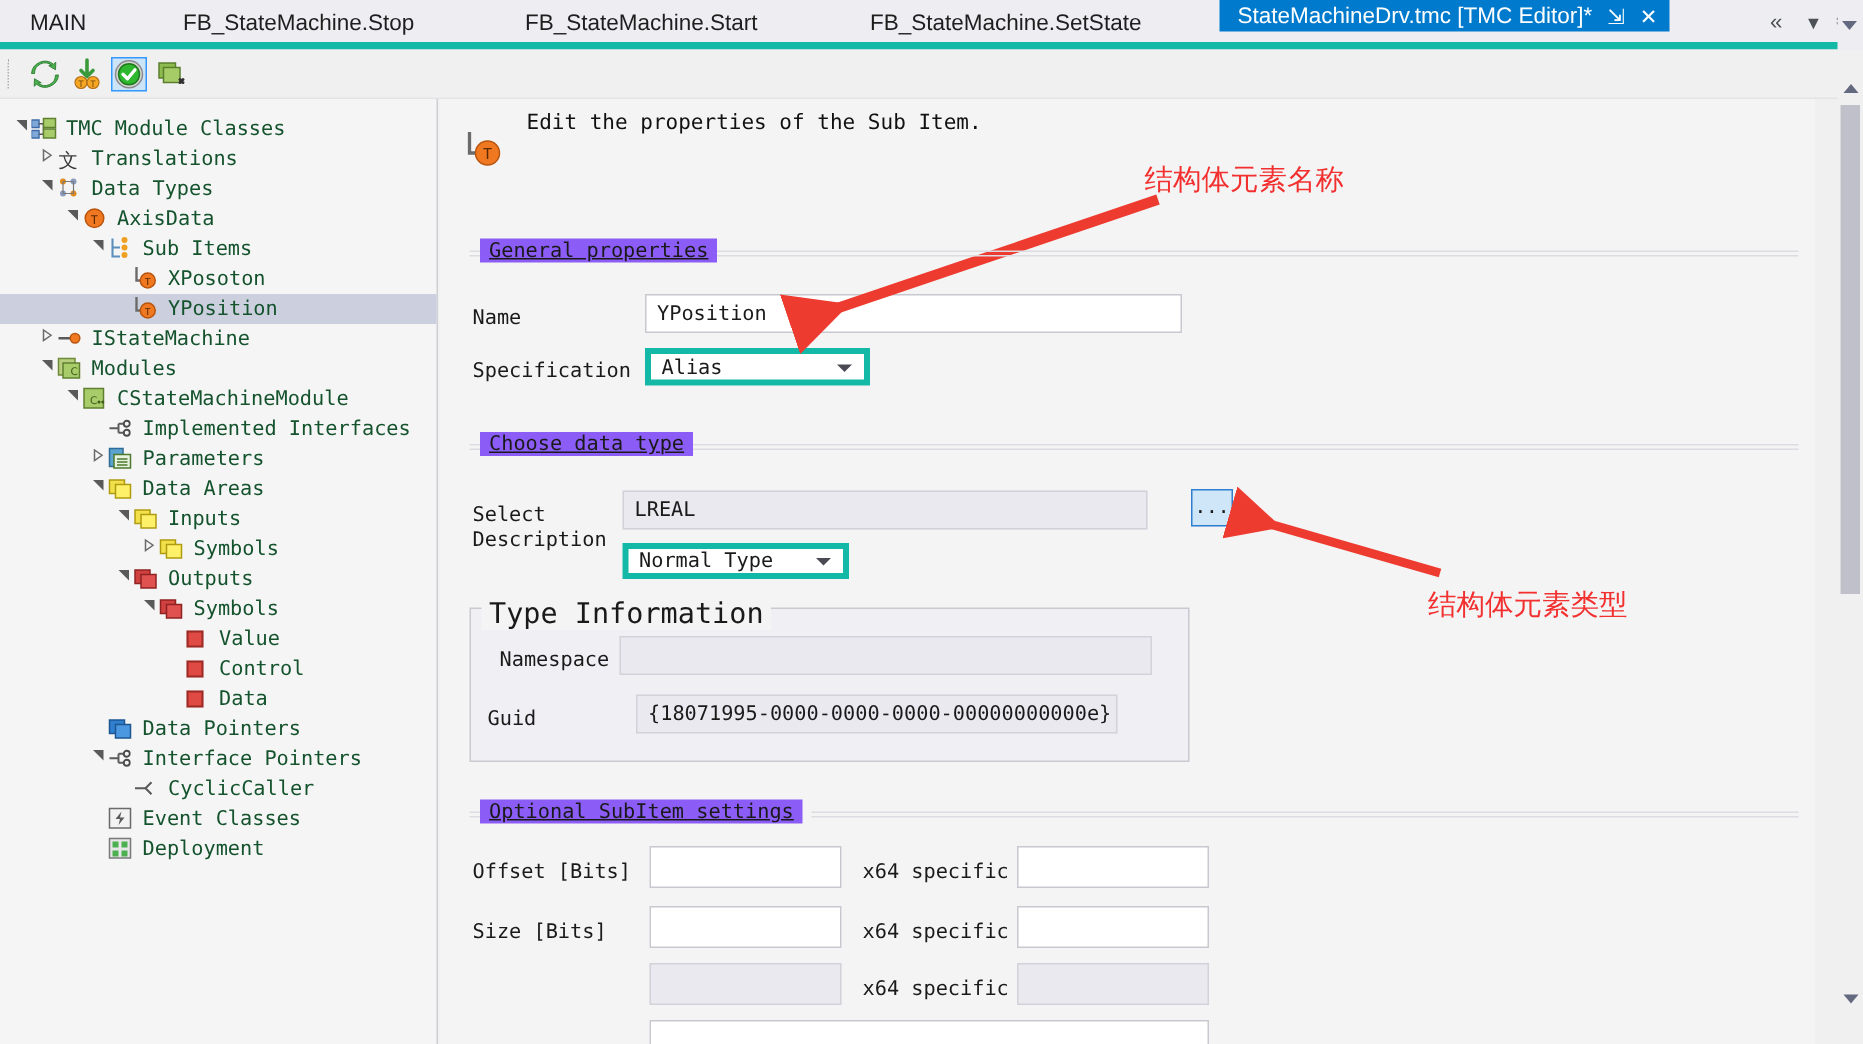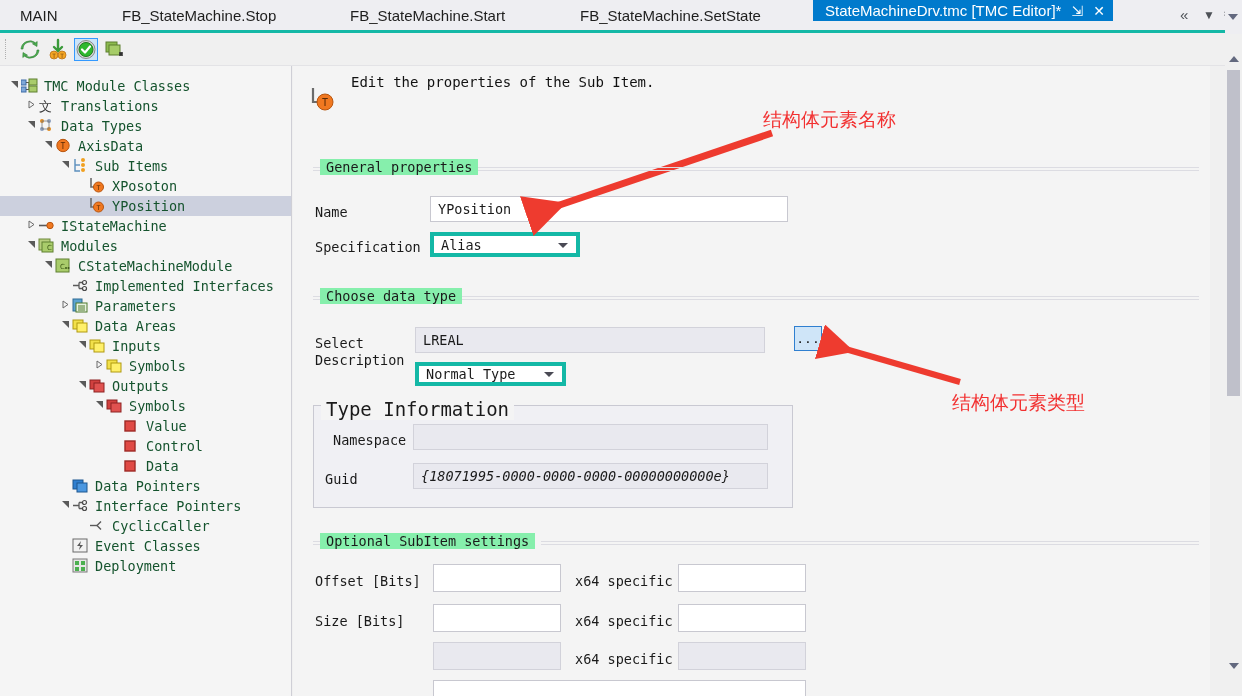--- a/index.html
+++ b/index.html
@@ -9,21 +9,21 @@
     overflow: hidden;
     background: #f0f0f0;
     font-family: "Liberation Sans", sans-serif;
   }
   #app { position: relative; width: 1242px; height: 696px; background: #f0f0f0; }
 
   
   .tabbar {
     position: absolute; left: 0; top: 0; width: 1242px; height: 33px;
     background: #eeeef2;
-    border-bottom: 3px solid #14b8a6;
+    border-bottom: 5px solid #14b8a6;
   }
   .tab {
     position: absolute; top: 0; height: 30px;
     display: flex; align-items: center;
     font-size: 15px; color: #1e1e1e;
     font-family: "Liberation Sans", sans-serif;
     white-space: nowrap;
     padding: 0 10px;
   }
   .tab.active {
@@ -82,21 +82,21 @@
 
   .hdr {
     position: absolute; left: 20px; top: 24px;
     font-family: "DejaVu Sans Mono", monospace; font-size: 14px; color: #111;
   }
   .hdr-icon { position: absolute; left: 16px; top: 20px; width: 30px; height: 26px; }
 
   .section-title {
     position: absolute;
     font-family: "DejaVu Sans Mono", monospace; font-size: 13.5px; color: #1a1a1a;
-    background: #86efac; padding: 0 6px; z-index: 2; white-space: nowrap;
+    background: #8b5cf6; padding: 0 6px; z-index: 2; white-space: nowrap; text-decoration: underline;
   }
   .section-rule {
     position: absolute; height: 4px; border-top: 1px solid #dcdce2;
     border-bottom: 1px solid #dcdce2; z-index: 1;
   }
 
   .flabel {
     position: absolute;
     font-family: "DejaVu Sans Mono", monospace; font-size: 13.5px; color: #1a1a1a;
     white-space: nowrap;
@@ -540,21 +540,21 @@
         <span class="caret"></span>
       </div>
 
       <div class="groupbox" style="left:20px; top:339px; width:480px; height:103px;"></div>
       <div class="groupbox-title" style="left:28px; top:332px;">Type Information</div>
 
       <div class="flabel" style="left:40px; top:366px;">Namespace</div>
       <div class="tinput readonly" style="left:120px; top:358px; width:355px; height:26px;"></div>
 
       <div class="flabel" style="left:32px; top:405px;">Guid</div>
-      <div class="tinput readonly" style="left:120px; top:397px; width:355px; height:26px;font-style:italic;">{18071995-0000-0000-0000-00000000000e}</div>
+      <div class="tinput readonly" style="left:131px; top:397px; width:321px; height:26px;">{18071995-0000-0000-0000-00000000000e}</div>
 
       <div class="section-title" style="left:27px; top:467px;">Optional SubItem settings</div>
       <div class="section-rule" style="left:20px; top:475px; width:8px;"></div>
       <div class="section-rule" style="left:248px; top:475px; width:658px;"></div>
 
       <div class="flabel" style="left:22px; top:507px;">Offset [Bits]</div>
       <div class="tinput" style="left:140px; top:498px; width:128px; height:28px;"></div>
       <div class="flabel" style="left:282px; top:507px;">x64 specific</div>
       <div class="tinput" style="left:385px; top:498px; width:128px; height:28px;"></div>
 

